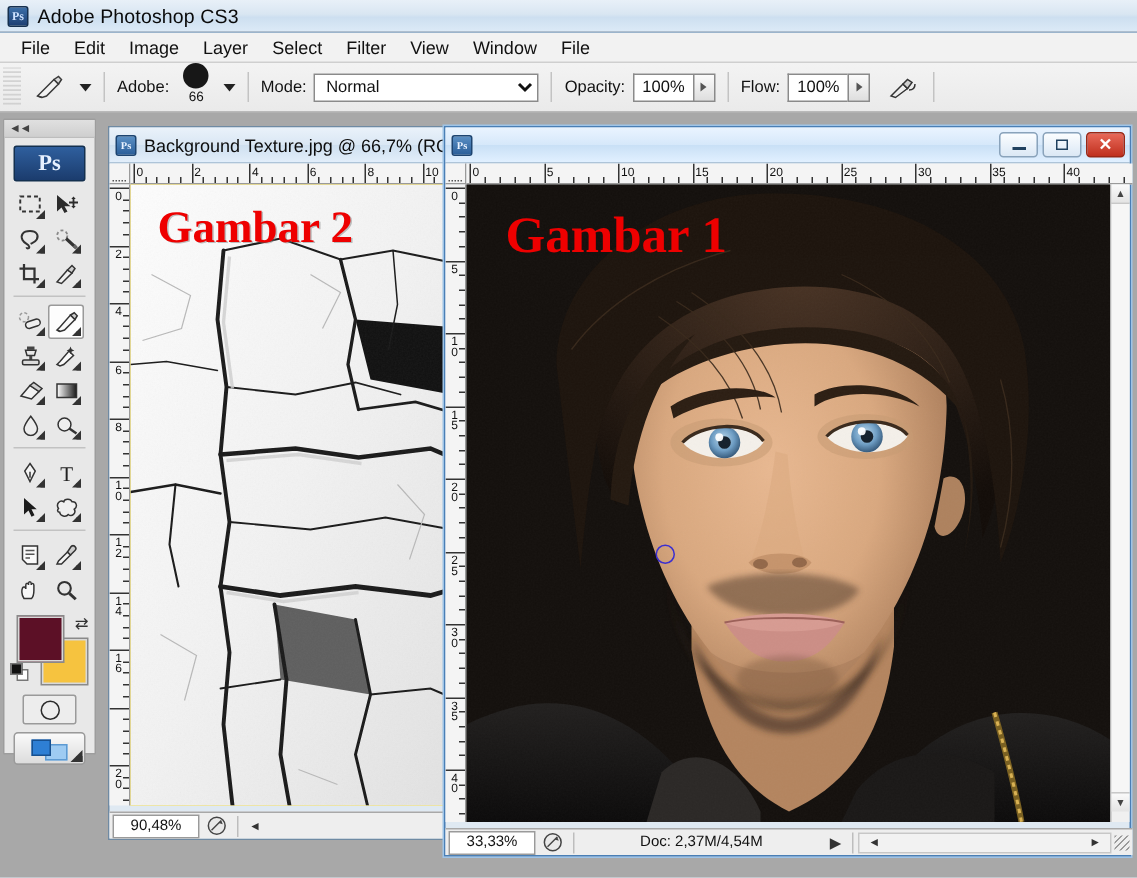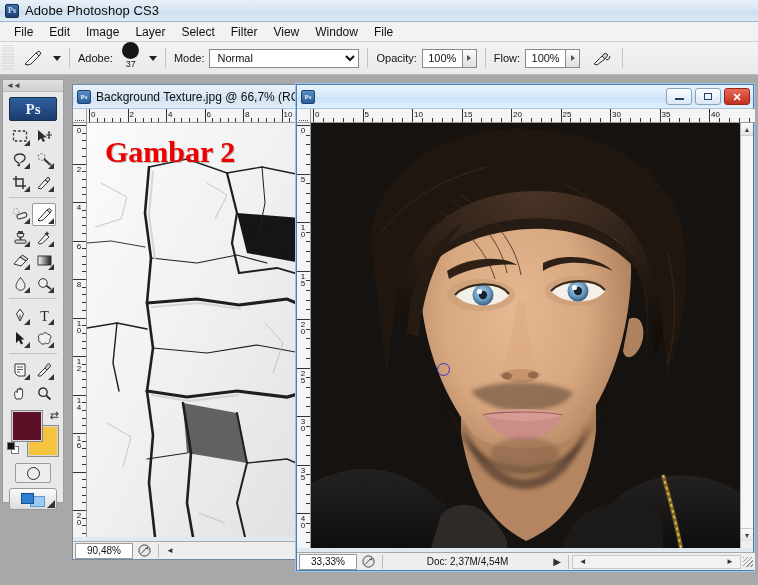--- a/index.html
+++ b/index.html
@@ -234,21 +234,21 @@
       <path d="M3 15 L6 16" stroke="#3a3a3a" stroke-width="1"></path>
     </svg>
   </div>
   <div class="caret"></div>
 
   <div class="sep"></div>
 
   <div class="lbl">Adobe:</div>
   <div class="brushwrap">
     <div class="brushdot"></div>
-    <div class="brushnum">37</div>
+    <div class="brushnum">66</div>
   </div>
   <div class="caret"></div>
 
   <div class="sep"></div>
 
   <div class="lbl">Mode:</div>
   <select class="mode">
     <option>Normal</option>
   </select>
 
@@ -911,20 +911,21 @@
 
       <g>
         <path d="M352 352 C360 380 366 404 370 425" fill="none" stroke="#7a6020" stroke-width="4"></path>
         <path d="M352 352 C360 380 366 404 370 425" fill="none" stroke="#d9b152" stroke-width="2" stroke-dasharray="3 3"></path>
       </g>
 
       <rect width="429" height="425" fill="none"></rect>
       <rect width="429" height="425" filter="url(#grain)" opacity="0.5"></rect>
     </svg>
 
+    <div class="gambar" style="left:26px; top:16px; font-size:34px;">Gambar 1</div>
 
     <div class="brushcursor" style="left:126px; top:240px;"></div>
   </div>
 
   <div class="vscroll" style="right:0; top:38px; width:13px; height:425px;">
     <div class="arr">▲</div>
     <div style="height:392px;background:#f6f6f6;"></div>
     <div class="arr" style="border-top:1px solid #c8c8c8;border-bottom:none;">▼</div>
   </div>
 

